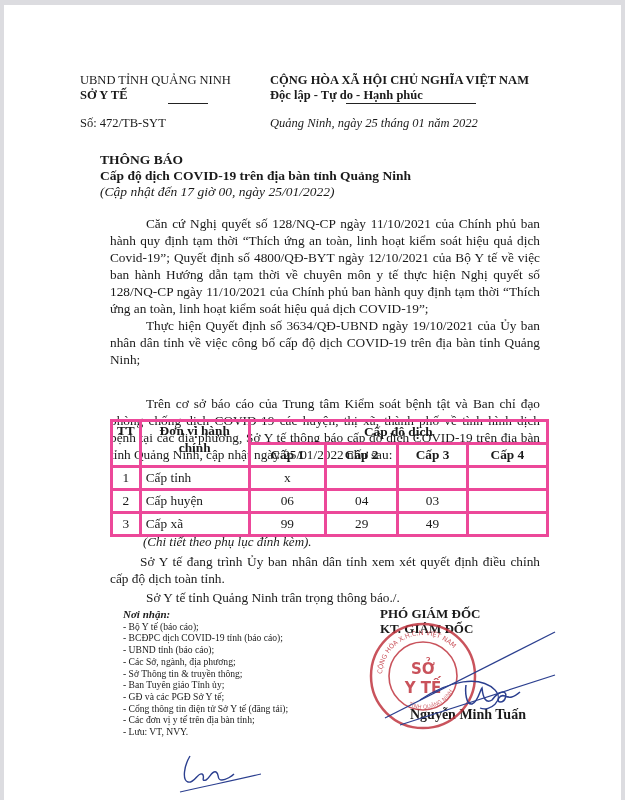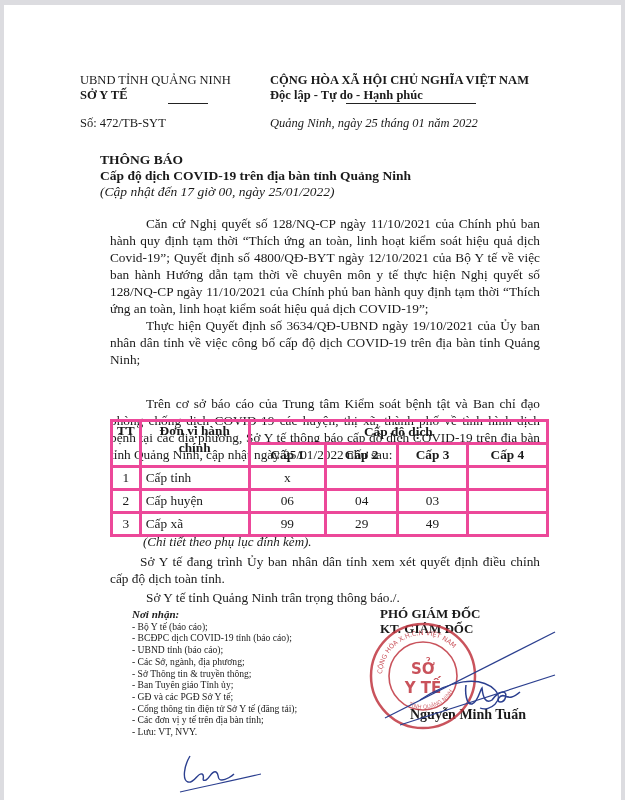--- a/index.html
+++ b/index.html
@@ -57,21 +57,21 @@
 
   .note { left: 136px; top: 534px; font-size: 13px; font-style: italic; margin-left: 7px; }
   .para2 { top: 553px; text-indent: 30px; left: 110px; width: 430px; }
   .p5 { top: 589px; }
 
   
   .sign-title { left: 380px; top: 606px; width: 145px; font-size: 13px; line-height: 15px; font-weight: bold; }
   .signer { left: 410px; top: 707px; font-size: 14px; font-weight: bold; }
 
   
-  .recipients { left: 132px; top: 609px; font-size: 9.6px; line-height: 11.7px; }
+  .recipients { left: 123px; top: 609px; font-size: 9.6px; line-height: 11.7px; }
   .recipients .head { font-weight: bold; font-style: italic; font-size: 11px; }
 
   
   .stamp { position: absolute; left: 368px; top: 621px; width: 110px; height: 110px; }
   .sig-blue { position: absolute; left: 380px; top: 620px; width: 190px; height: 110px; }
   .init-sig { position: absolute; left: 176px; top: 750px; width: 90px; height: 45px; }
 </style>
 </head>
 <body>
 

